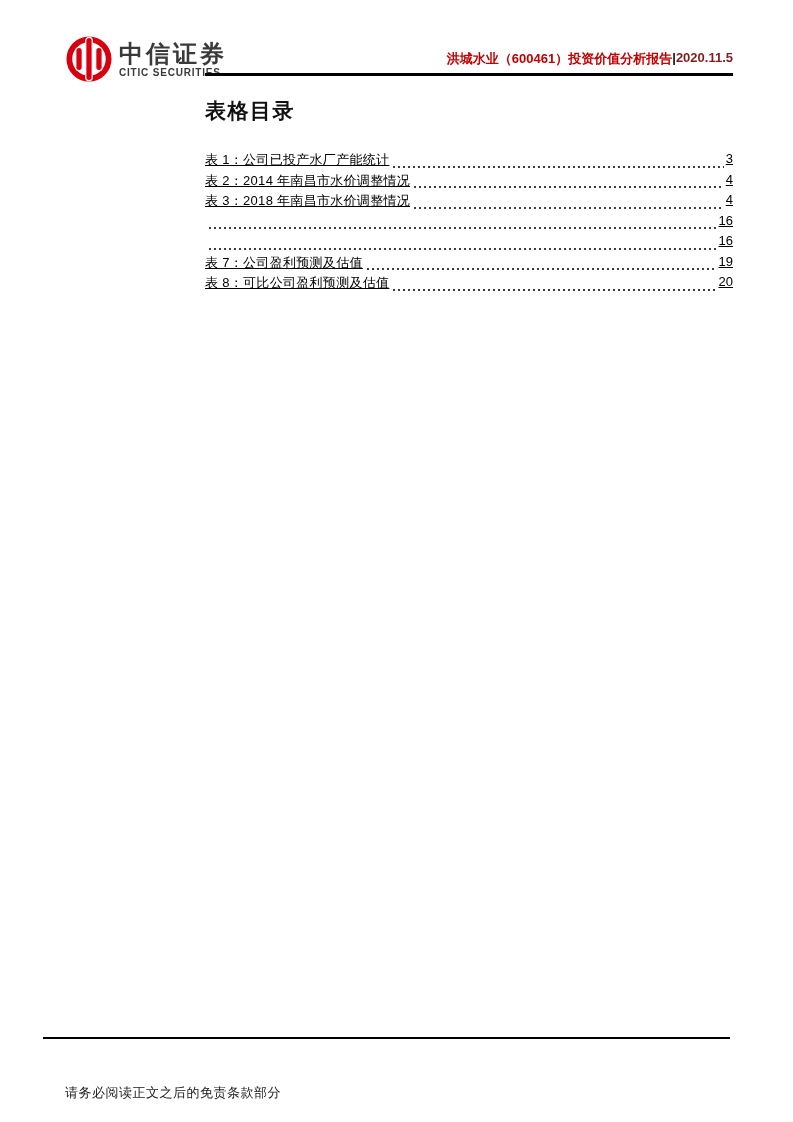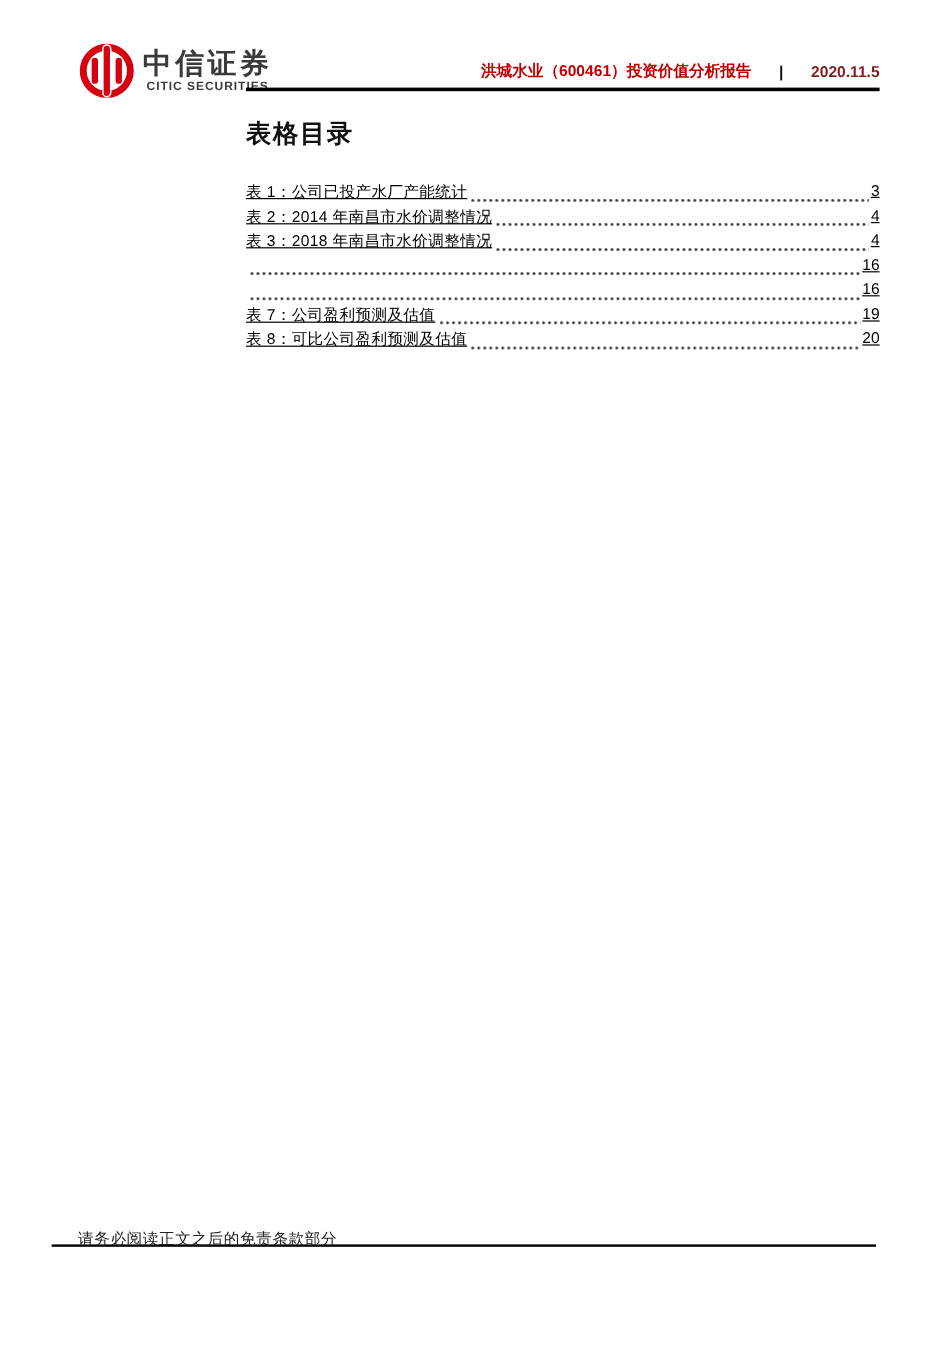--- a/index.html
+++ b/index.html
@@ -9,37 +9,37 @@
     font-family: "Liberation Sans", "DejaVu Sans", sans-serif;
     color: #1a1a1a;
     position: relative;
     overflow: hidden;
   }
   .page { position: relative; width: 793px; height: 1122px; background: #fff; }
 
   
   .logo {
     position: absolute; left: 66px; top: 36px;
-    display: flex; align-items: center; gap: 7px; text-align: center;
+    display: flex; align-items: center; gap: 7px;
   }
   .logo-mark { width: 46px; height: 46px; display: block; }
   .logo-text { display: flex; flex-direction: column; justify-content: center; }
   .logo-cn {
     font-size: 24px; font-weight: bold; color: #3a3a3a;
     letter-spacing: 3px; line-height: 26px; white-space: nowrap;
   }
   .logo-en {
     font-size: 10px; font-weight: bold; color: #3a3a3a;
     letter-spacing: 0.8px; line-height: 11px; white-space: nowrap;
   }
 
   .header-meta {
     position: absolute; top: 50px; right: 60px;
     font-size: 13px; font-weight: bold; white-space: nowrap;
-    display: flex; align-items: center; gap: 23px;
+    display: flex; align-items: flex-start; gap: 0;
   }
   .report-title { color: #c00000; }
   .header-sep { color: #111; }
   .header-date { color: #7f1d1d; }
 
   .header-rule {
     position: absolute; left: 205px; top: 73px;
     width: 528px; height: 3px; background: #000;
   }
 
@@ -70,21 +70,21 @@
     background-repeat: repeat-x;
   }
   .toc-page { white-space: nowrap; text-align: right; }
 
   
   .footer-rule {
     position: absolute; left: 43px; top: 1037px;
     width: 687px; height: 1.5px; background: #000;
   }
   .footer-text {
-    position: absolute; left: 65px; top: 1024px;
+    position: absolute; left: 65px; top: 1084px;
     font-size: 13px; color: #222; letter-spacing: 0.5px;
   }
 </style>
 </head>
 <body>
 
 <div class="page">
 
   <div class="logo">
     <span>

